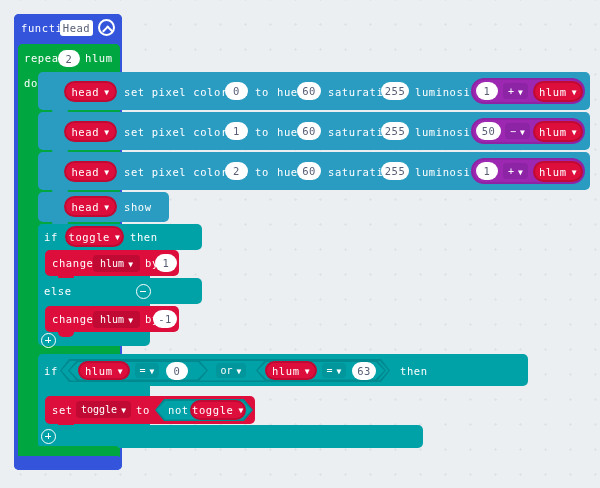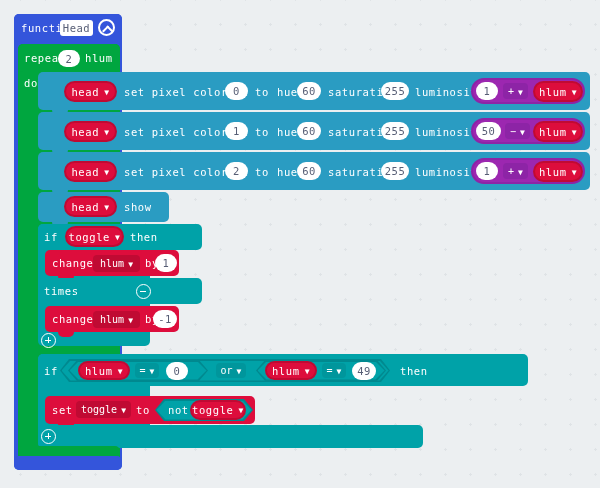--- a/index.html
+++ b/index.html
@@ -280,21 +280,21 @@
   <div class="notch" style="left:58px; top:276px; background:#dd0d3c;"></div>
   <span class="lbl" style="left:52px; top:258px;">change</span>
   <div class="opdrop" style="left:93px; top:255px; width:47px; height:17px; background:#c00a33;">
     <span>hlum</span>
     <span class="caret">▼</span>
   </div>
   <span class="lbl" style="left:145px; top:258px;">by</span>
   <div class="numfield" style="left:155px; top:254px; width:22px; height:18px;">1</div>
 
   <div class="blk logic-block" style="left:38px; top:278px; width:164px; height:26px;"></div>
-  <span class="lbl" style="left:44px; top:286px;">times</span>
+  <span class="lbl" style="left:44px; top:286px;">else</span>
   <div class="circ minus" style="left:136px; top:284px;"></div>
 
   <div class="blk var-block" style="left:45px; top:306px; width:134px; height:26px;"></div>
   <div class="notch" style="left:58px; top:332px; background:#dd0d3c;"></div>
   <span class="lbl" style="left:52px; top:314px;">change</span>
   <div class="opdrop" style="left:93px; top:311px; width:47px; height:17px; background:#c00a33;">
     <span>hlum</span>
     <span class="caret">▼</span>
   </div>
   <span class="lbl" style="left:145px; top:314px;">by</span>
@@ -332,21 +332,21 @@
     <div class="hex-inner" style="background:#00a2a8;"></div>
   </div>
   <div class="pill" style="left:265px; top:361px; width:52px; height:19px;">
     <span>hlum</span>
     <span class="caret">▼</span>
   </div>
   <div class="opdrop logic" style="left:322px; top:363px; width:24px; height:15px;">
     <span>=</span>
     <span class="caret">▼</span>
   </div>
-  <div class="numfield" style="left:352px; top:362px; width:24px; height:18px;">49</div>
+  <div class="numfield" style="left:352px; top:362px; width:24px; height:18px;">63</div>
 
   <span class="lbl" style="left:400px; top:366px;">then</span>
 
   <div class="blk var-block" style="left:45px; top:396px; width:210px; height:28px;"></div>
   <div class="notch" style="left:58px; top:424px; background:#dd0d3c;"></div>
   <span class="lbl" style="left:52px; top:405px;">set</span>
   <div class="opdrop" style="left:76px; top:401px; width:55px; height:17px; background:#c00a33;">
     <span>toggle</span>
     <span class="caret">▼</span>
   </div>

